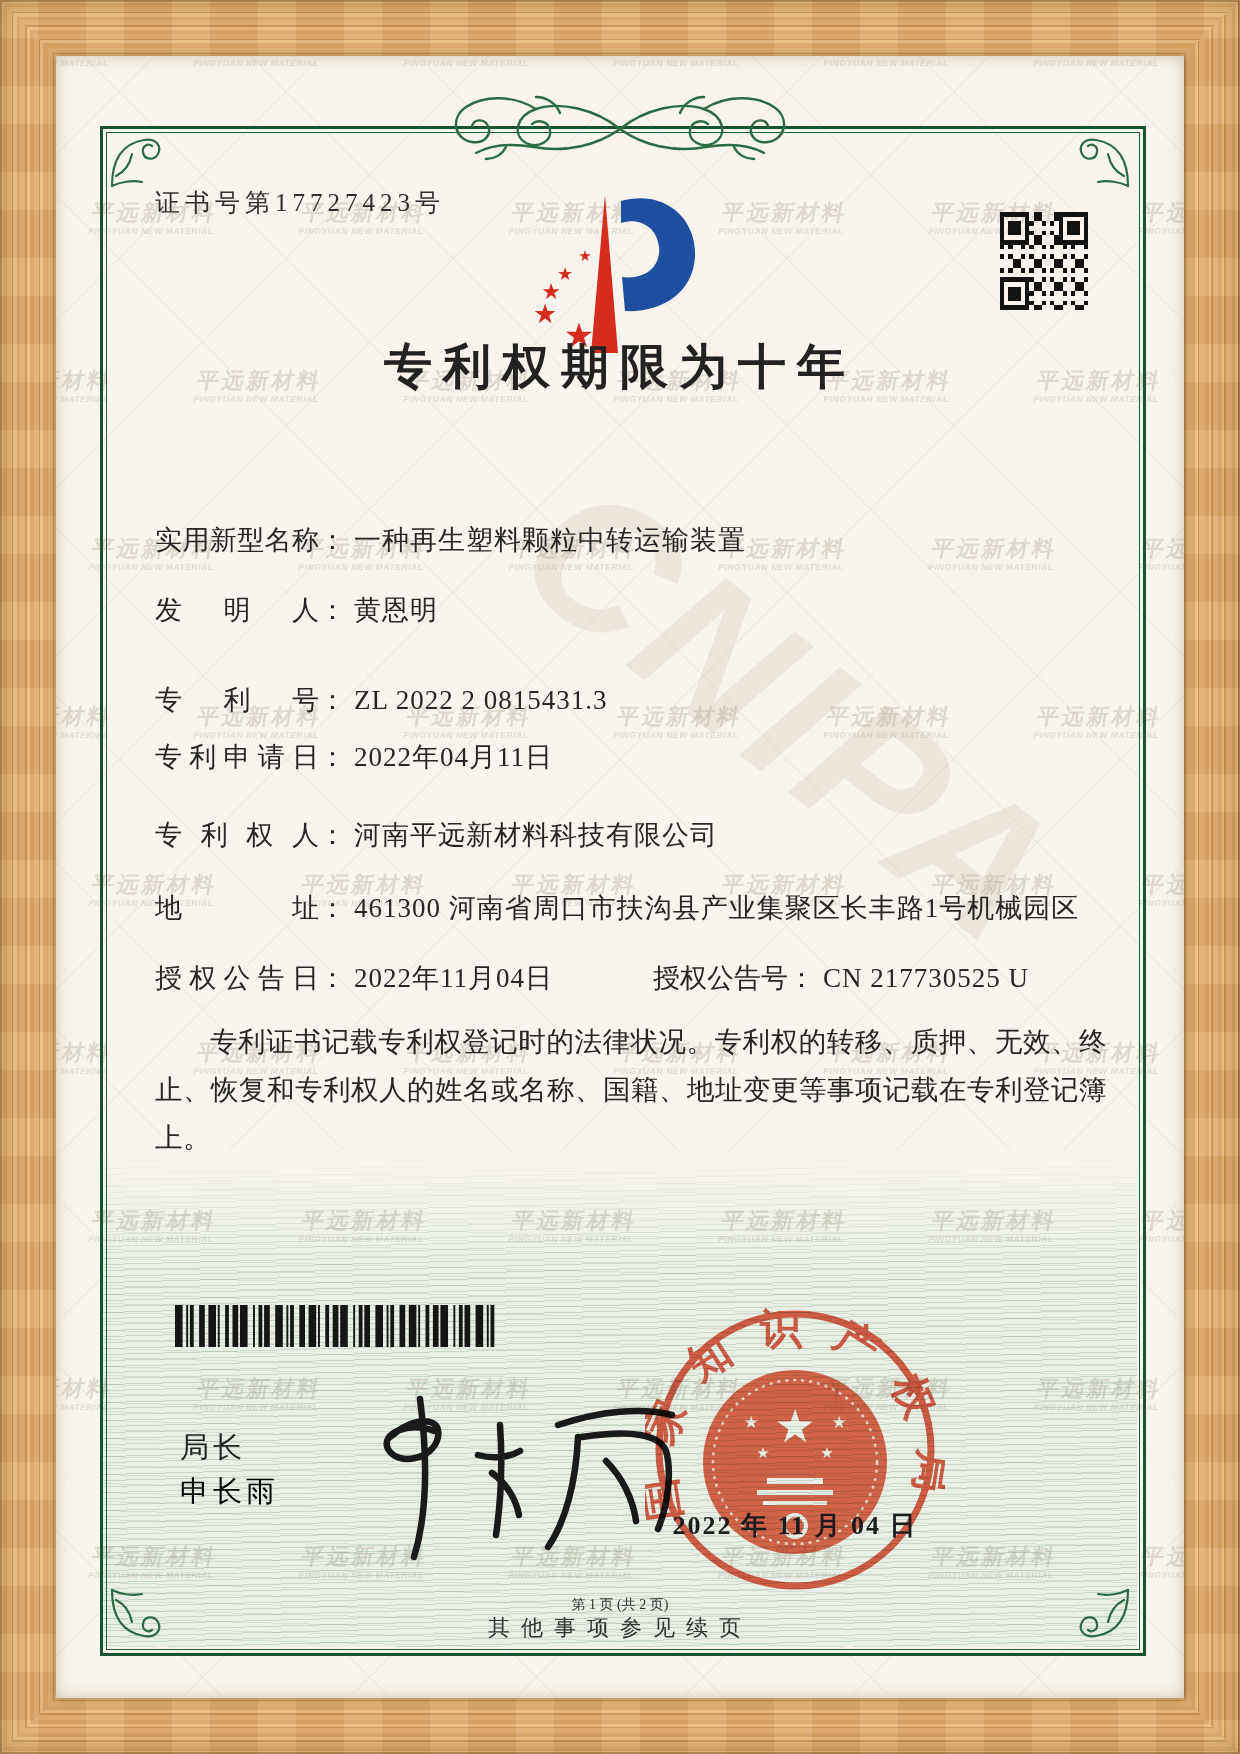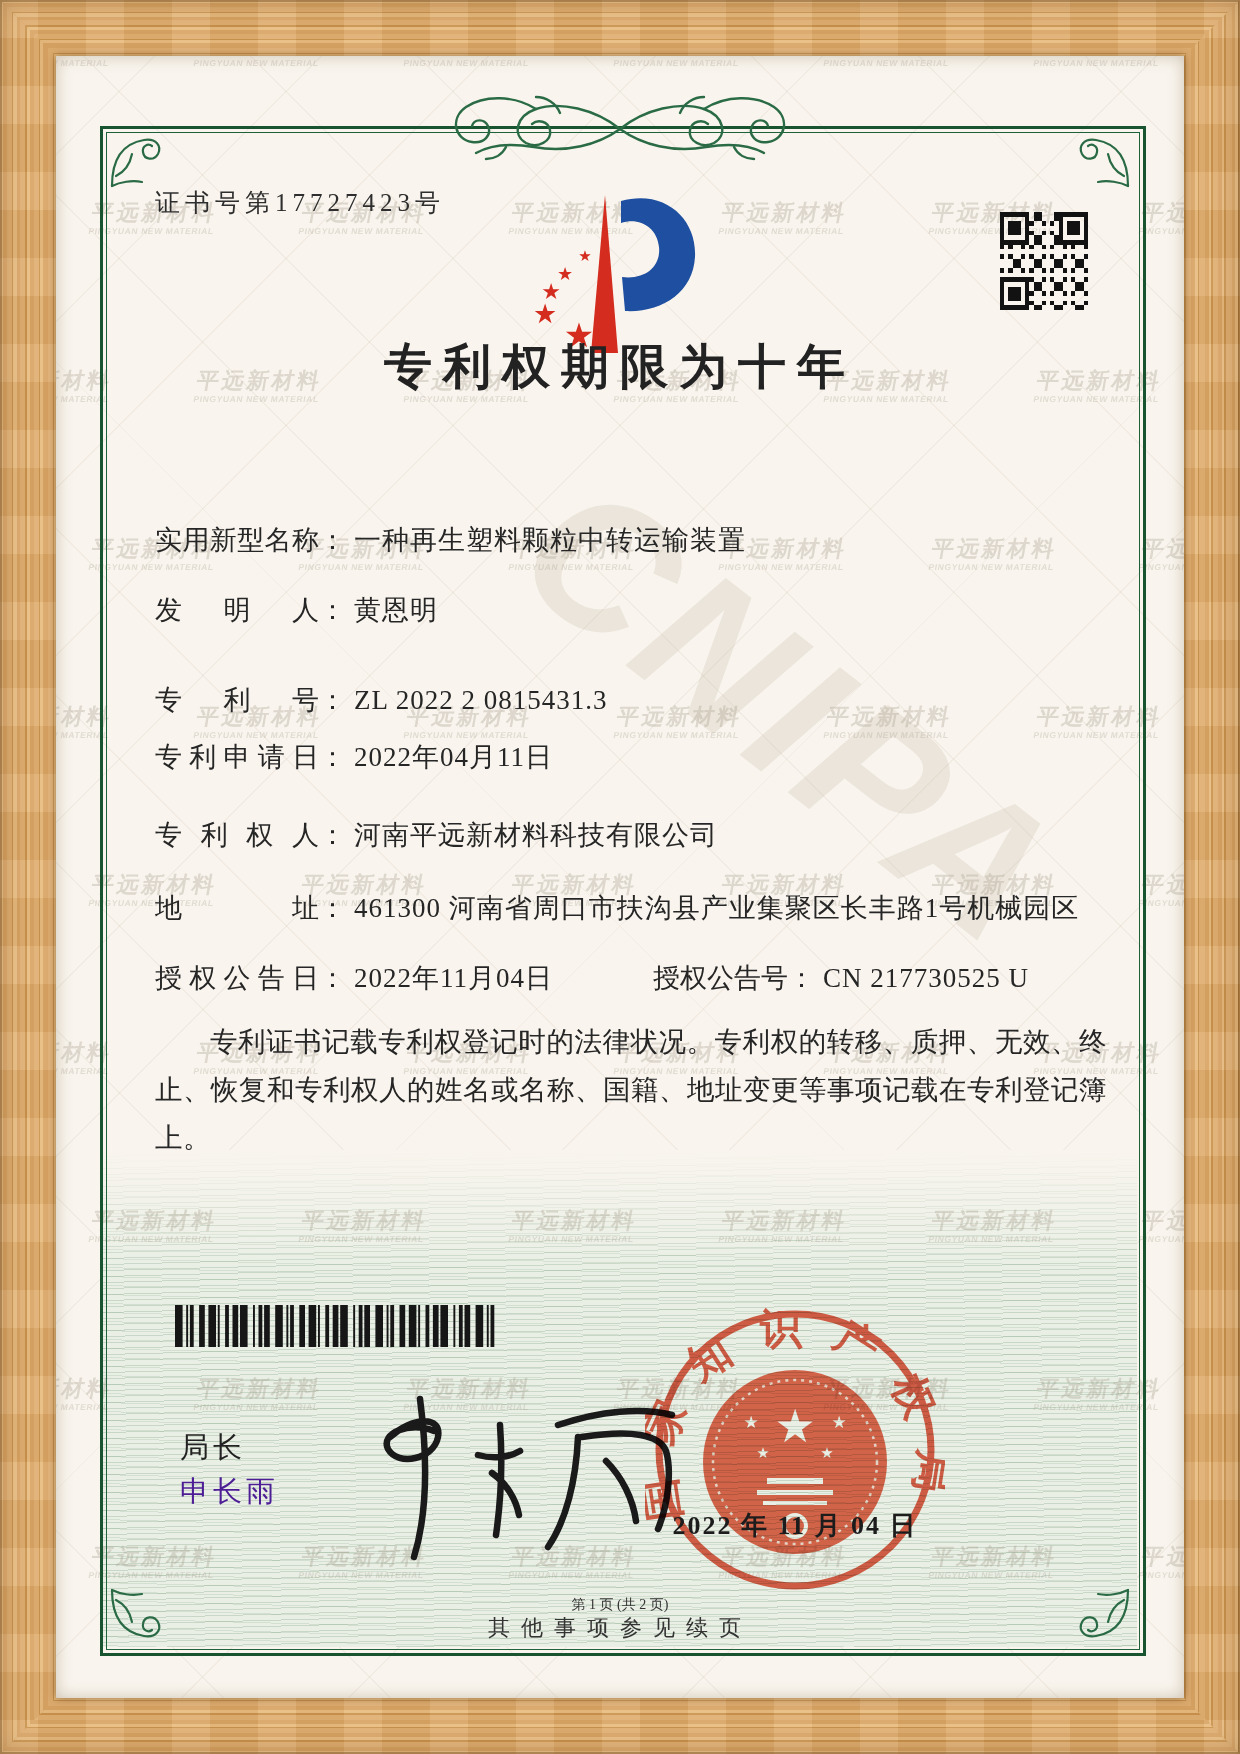--- a/index.html
+++ b/index.html
@@ -62,21 +62,21 @@
       font-size:48px;font-weight:bold;letter-spacing:11px;color:#222;}
   .frow{position:absolute;left:99px;width:950px;font-size:27px;line-height:40px;color:#262626;display:flex;}
   .flabel{display:inline-block;width:164px;text-align:justify;text-align-last:justify;flex:none;}
   .fcolon{flex:none;margin-right:8px;}
   .fvalue{letter-spacing:1px;}
   .grant2{position:absolute;left:498px;top:0;display:flex;}
   .body-block{position:absolute;left:99px;top:962px;width:952px;font-size:27.5px;line-height:48px;
       color:#262626;text-align:justify;letter-spacing:.5px;}
   .body-block p{margin:0;text-indent:2em;}
   .director-label{position:absolute;left:124px;top:1372px;font-size:29px;letter-spacing:4px;color:#222;}
-  .director-name{position:absolute;left:124px;top:1416px;font-size:29px;letter-spacing:4px;color:#4c1d95;}
+  .director-name{position:absolute;left:124px;top:1416px;font-size:29px;letter-spacing:4px;color:#000000;}
   .seal-date{position:absolute;left:589px;top:1452px;width:300px;text-align:center;
       font-size:26px;letter-spacing:2px;color:#1c1c1c;font-weight:bold;}
   .page-footer{position:absolute;left:44px;top:1540px;width:1040px;text-align:center;font-size:14px;color:#333;}
   .cont-note{position:absolute;left:0;top:1613px;width:100%;text-align:center;font-size:22px;
       letter-spacing:11px;color:#333;}
   .seal-svg{opacity:.9;mix-blend-mode:multiply;}
 </style>
 </head>
 <body>
 

